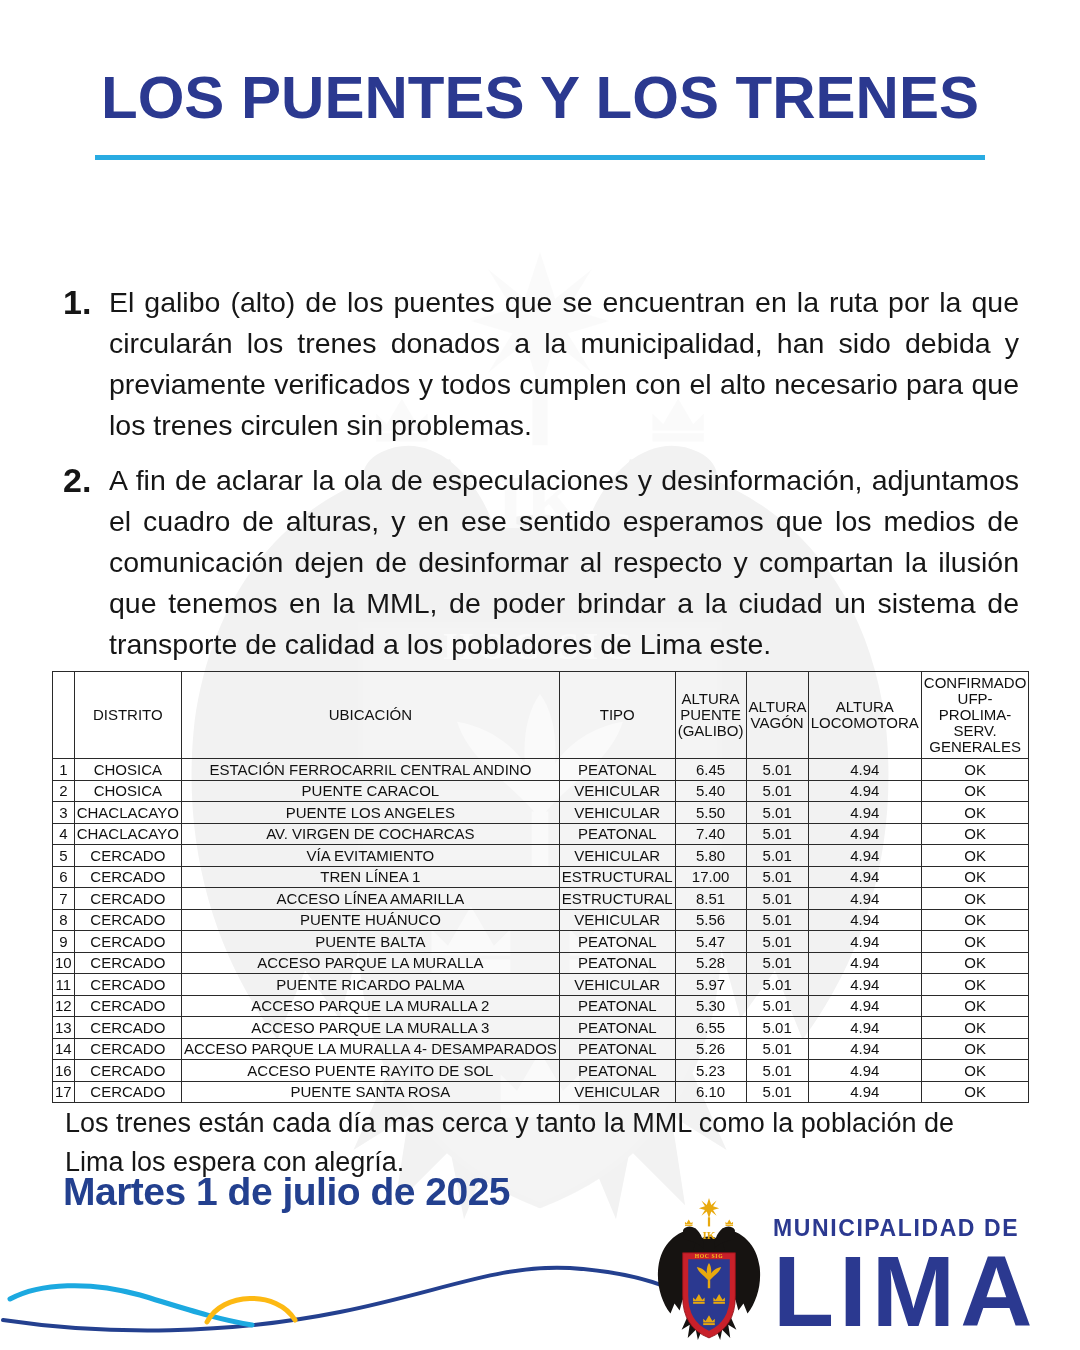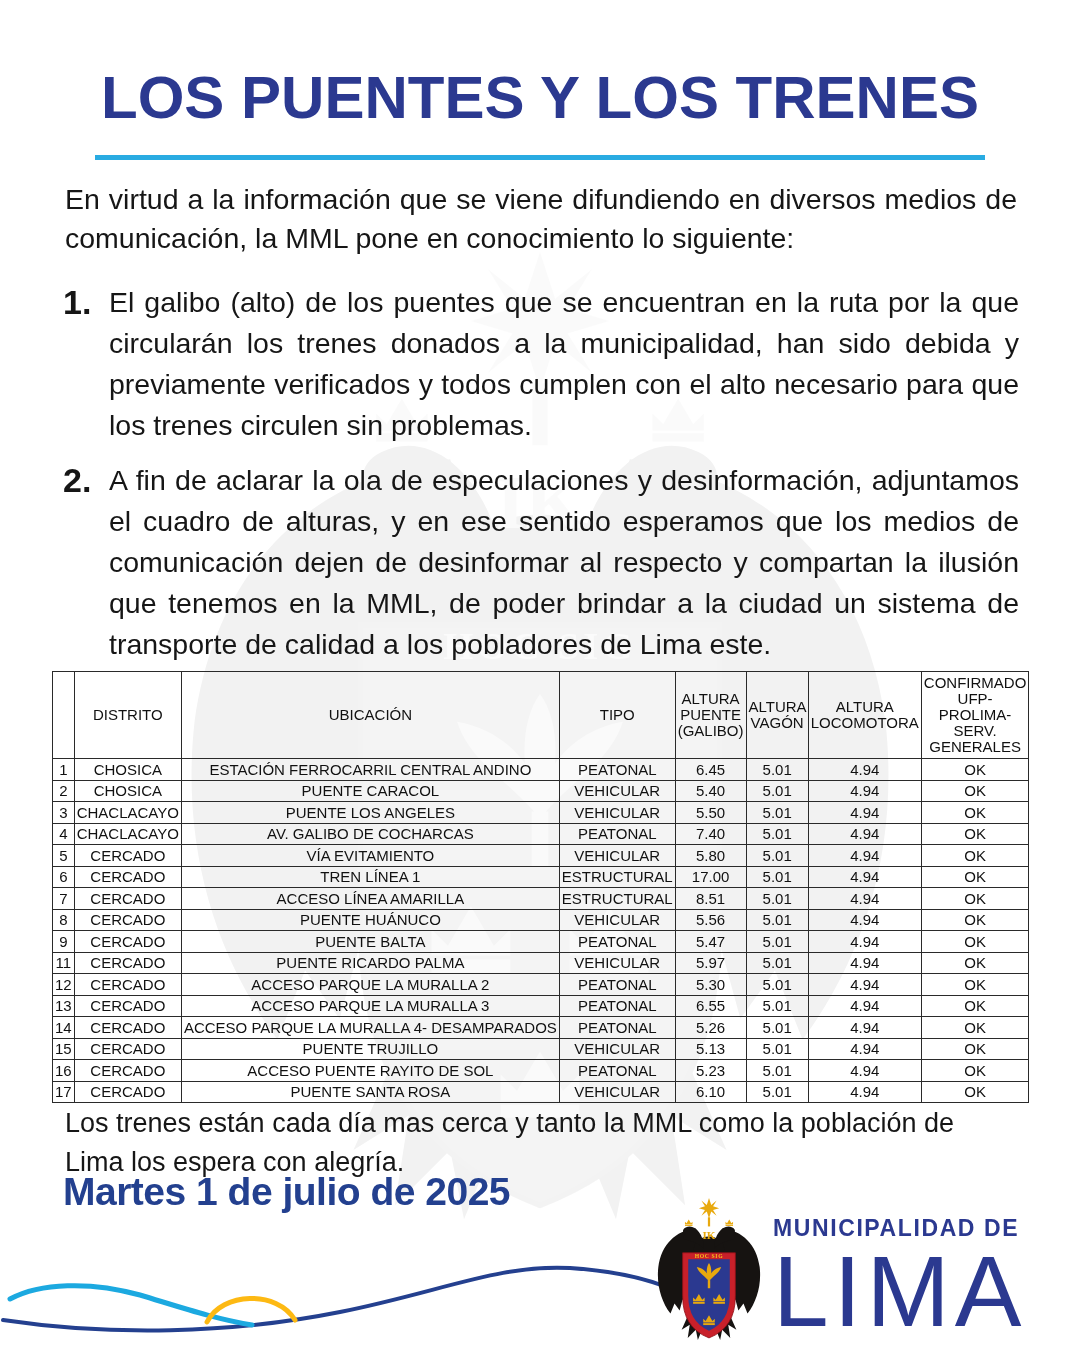--- a/index.html
+++ b/index.html
@@ -79,21 +79,21 @@
   }
   .waves { position:absolute; left:0; top:1242px; width:668px; height:95px; }
 
   .crest { position:absolute; left:651px; top:1186px; width:116px; height:150px; }
   .org {
     position:absolute; left:773px; top:1207px; width:270px;
     color:#2B3990; white-space:nowrap;
   }
   .org-top { display:block; font-size:23px; font-weight:bold; letter-spacing:1.6px; }
   .org-lima {
-    display:block; font-size:100px; font-weight:normal; line-height:0.82;
+    display:block; font-size:100px; font-weight:bold; line-height:0.82;
     letter-spacing:5px; margin-top:8px;
   }
   .sprite { position:absolute; width:0; height:0; overflow:hidden; }
 </style>
 </head>
 <body>
 
 <svg class="sprite" xmlns="http://www.w3.org/2000/svg" aria-hidden="true">
   <defs>
     <g id="crown-shape">
@@ -148,21 +148,20 @@
 
   <div class="watermark">
     <svg width="100%" height="100%" viewBox="0 0 110 148">
         <use href="#lima-crest"></use>
       </svg>
   </div>
 
   <h1 class="title">LOS PUENTES Y LOS TRENES</h1>
   <div class="title-underline"></div>
 
-  <p class="intro">En virtud a la información que se viene difundiendo en diversos medios de comunicación, la MML pone en conocimiento lo siguiente:</p>
 
   <div class="point point-1">
     <span class="num">1.</span>
     <p class="txt">El galibo (alto) de los puentes que se encuentran en la ruta por la que circularán los trenes donados a la municipalidad, han sido debida y previamente verificados y todos cumplen con el alto necesario para que los trenes circulen sin problemas.</p>
   </div>
   <div class="point point-2">
     <span class="num">2.</span>
     <p class="txt">A fin de aclarar la ola de especulaciones y desinformación, adjuntamos el cuadro de alturas, y en ese sentido esperamos que los medios de comunicación dejen de desinformar al respecto y compartan la ilusión que tenemos en la MML, de poder brindar a la ciudad un sistema de transporte de calidad a los pobladores de Lima este.</p>
   </div>
 
@@ -217,21 +216,21 @@
             <td>PUENTE LOS ANGELES</td>
             <td>VEHICULAR</td>
             <td>5.50</td>
             <td>5.01</td>
             <td>4.94</td>
             <td>OK</td>
           </tr>
           <tr>
             <td>4</td>
             <td>CHACLACAYO</td>
-            <td>AV. GALIBO DE COCHARCAS</td>
+            <td>AV. VIRGEN DE COCHARCAS</td>
             <td>PEATONAL</td>
             <td>7.40</td>
             <td>5.01</td>
             <td>4.94</td>
             <td>OK</td>
           </tr>
           <tr>
             <td>5</td>
             <td>CERCADO</td>
             <td>VÍA EVITAMIENTO</td>
@@ -275,20 +274,30 @@
             <td>9</td>
             <td>CERCADO</td>
             <td>PUENTE BALTA</td>
             <td>PEATONAL</td>
             <td>5.47</td>
             <td>5.01</td>
             <td>4.94</td>
             <td>OK</td>
           </tr>
           <tr>
+            <td>10</td>
+            <td>CERCADO</td>
+            <td>ACCESO PARQUE LA MURALLA</td>
+            <td>PEATONAL</td>
+            <td>5.28</td>
+            <td>5.01</td>
+            <td>4.94</td>
+            <td>OK</td>
+          </tr>
+          <tr>
             <td>11</td>
             <td>CERCADO</td>
             <td>PUENTE RICARDO PALMA</td>
             <td>VEHICULAR</td>
             <td>5.97</td>
             <td>5.01</td>
             <td>4.94</td>
             <td>OK</td>
           </tr>
           <tr>
@@ -310,30 +319,20 @@
             <td>5.01</td>
             <td>4.94</td>
             <td>OK</td>
           </tr>
           <tr>
             <td>14</td>
             <td>CERCADO</td>
             <td>ACCESO PARQUE LA MURALLA 4- DESAMPARADOS</td>
             <td>PEATONAL</td>
             <td>5.26</td>
-            <td>5.01</td>
-            <td>4.94</td>
-            <td>OK</td>
-          </tr>
-          <tr>
-            <td>15</td>
-            <td>CERCADO</td>
-            <td>PUENTE TRUJILLO</td>
-            <td>VEHICULAR</td>
-            <td>5.13</td>
             <td>5.01</td>
             <td>4.94</td>
             <td>OK</td>
           </tr>
           <tr>
             <td>16</td>
             <td>CERCADO</td>
             <td>ACCESO PUENTE RAYITO DE SOL</td>
             <td>PEATONAL</td>
             <td>5.23</td>

